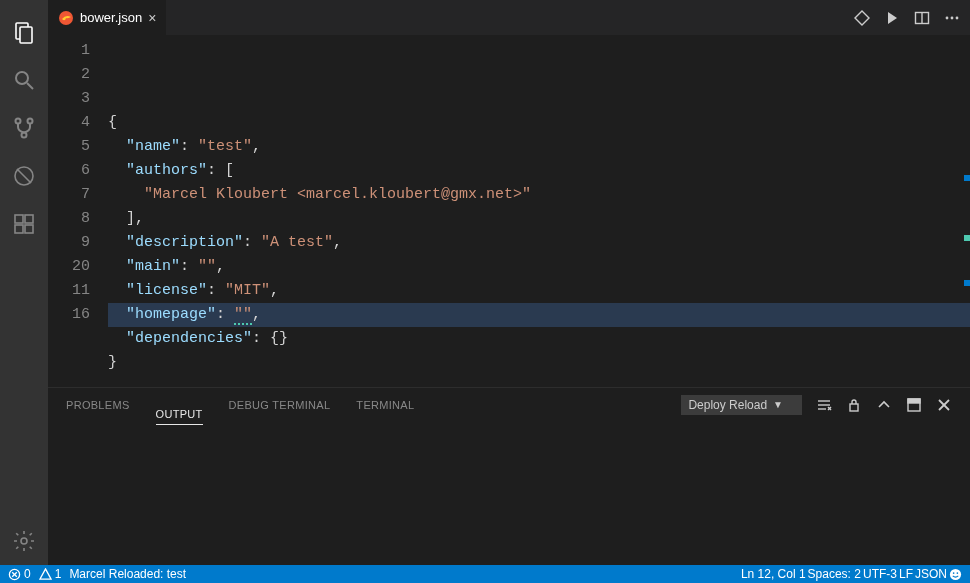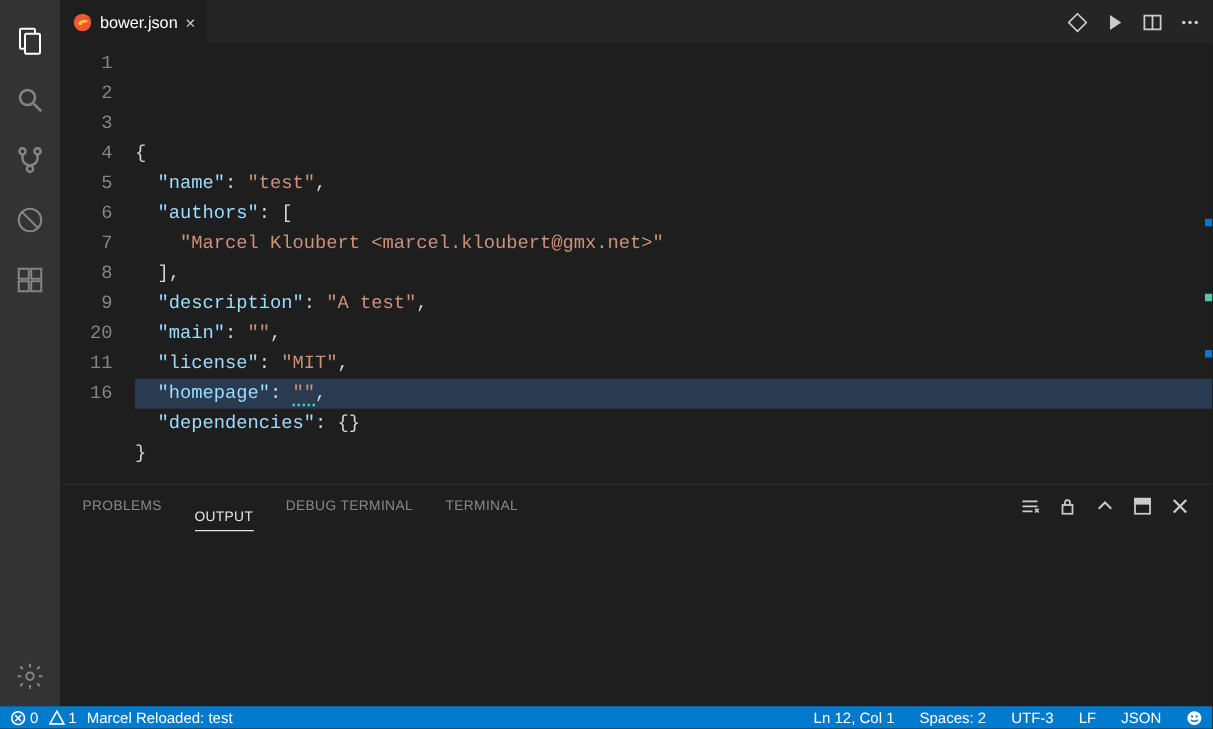--- a/index.html
+++ b/index.html
@@ -132,21 +132,21 @@
   .status-bar {
     height:22px;
     background:#007acc;
     color:#ffffff;
     display:flex; align-items:center;
     font-size:12px;
     padding:0 8px;
     gap:10px;
   }
   .status-bar .left { display:flex; gap:8px; align-items:center;}
-  .status-bar .right { margin-left:auto; display:flex; gap:20px; align-items:center;}
+  .status-bar .right { margin-left:auto; display:flex; gap:2px; align-items:center;}
   .status-item { display:flex; align-items:center; gap:3px; cursor:pointer;}
   .status-bar svg { width:13px; height:13px; }
   
   .status-bar { height:18px; overflow:hidden; align-items:flex-start; padding-top:2px;}
 </style>
 </head>
 <body>
 
 <div class="main-area">
 
@@ -259,20 +259,24 @@
       </div>
     </div>
 
     <div class="panel">
       <div class="panel-tabs">
         <span class="panel-tab">PROBLEMS</span>
         <span class="panel-tab active">OUTPUT</span>
         <span class="panel-tab">DEBUG TERMINAL</span>
         <span class="panel-tab">TERMINAL</span>
         <div class="panel-actions">
+          <div class="panel-select">
+            <span>Deploy Reload</span>
+            <span class="caret">▼</span>
+          </div>
           <span class="pico">
             <svg viewBox="0 0 16 16" fill="none" stroke="currentColor" stroke-width="1.4">
                 <line x1="2" y1="4" x2="14" y2="4"></line>
                 <line x1="2" y1="8" x2="14" y2="8"></line>
                 <line x1="2" y1="12" x2="10" y2="12"></line>
                 <line x1="12" y1="10" x2="15" y2="13"></line>
                 <line x1="15" y1="10" x2="12" y2="13"></line>
               </svg>
           </span>
           <span class="pico">

